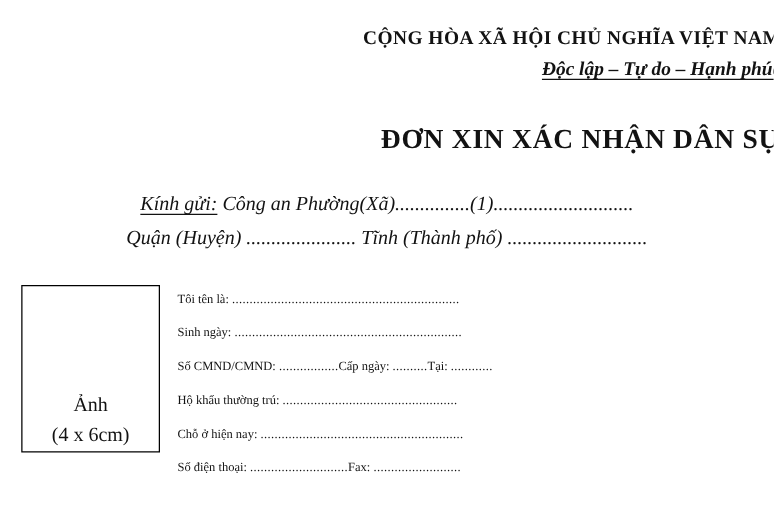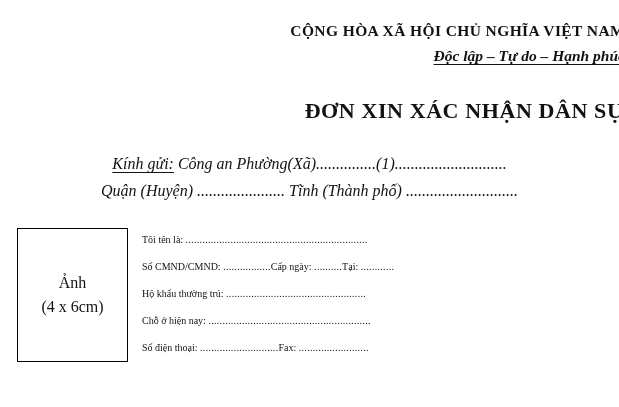--- a/index.html
+++ b/index.html
@@ -60,21 +60,21 @@
   .photo-box {
     position: absolute;
     left: 17px;
     top: 228px;
     width: 109px;
     height: 132px;
     border: 1.5px solid #000000;
     display: flex;
     flex-direction: column;
     align-items: center;
-    justify-content: center;
+    justify-content: flex-end;
     font-size: 16px;
     line-height: 24px;
     text-align: center;
   }
   .fields {
     position: absolute;
     left: 142px;
     top: 226px;
     font-size: 10px;
     line-height: 27px;
@@ -107,20 +107,23 @@
     <div>Ảnh</div>
     <div>(4 x 6cm)</div>
   </div>
 
   <div class="fields">
 
     <div class="fline">
       <span>Tôi tên là: </span><span class="dots">.................................................................</span>
     </div>
 
+    <div class="fline">
+      <span>Sinh ngày: </span><span class="dots">.................................................................</span>
+    </div>
 
     <div class="fline">
       <span>Số CMND/CMND: </span><span class="dots">.................</span><span>Cấp ngày: </span><span class="dots">..........</span><span>Tại: </span><span class="dots">............</span>
     </div>
 
     <div class="fline">
       <span>Hộ khẩu thường trú: </span><span class="dots">..................................................</span>
     </div>
 
     <div class="fline">

